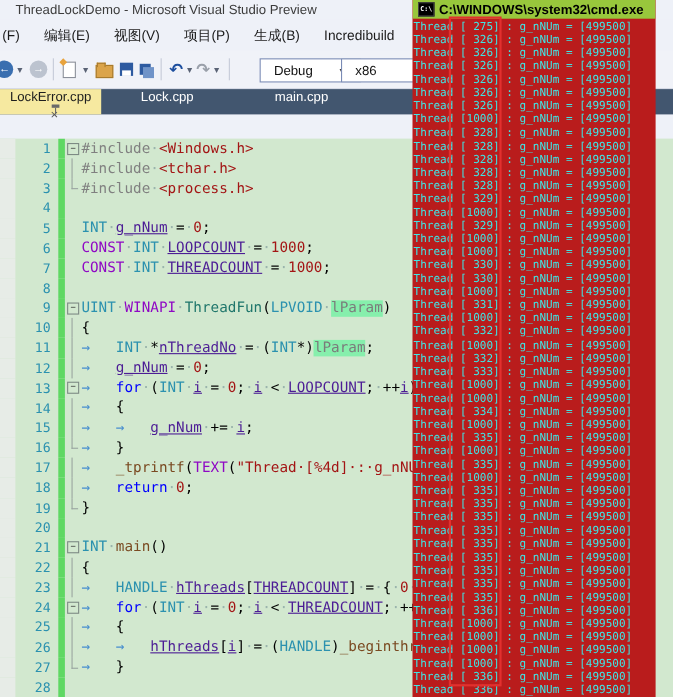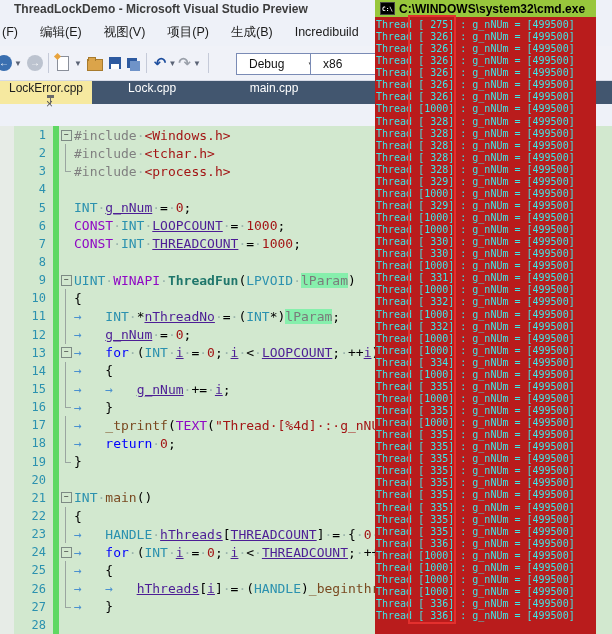--- a/index.html
+++ b/index.html
@@ -1,21 +1,21 @@
 <!DOCTYPE html>
 <html><head>
 <meta charset="utf-8">
 <style>
   html,body{margin:0;padding:0;}
   body{width:612px;height:634px;position:relative;overflow:hidden;
        font-family:"Liberation Sans","DejaVu Sans",sans-serif;background:#eef1f8;}
   
   .vs{position:absolute;left:0;top:0;width:612px;height:634px;background:#eef1f8;}
   .titlebar{height:18px;display:flex;align-items:center;padding-left:14px;
-            font-size:12px;color:#3c3c3c;background:#eef1f8;font-weight:bold;}
+            font-size:12px;color:#3c3c3c;background:#eef1f8;}
   .menubar{height:28px;display:flex;align-items:center;font-size:12.5px;color:#1b1b1b;background:#eef1f8;}
   .menubar .mi{padding:0 11px;cursor:default;}
   .menubar .mi:first-child{padding-left:2px;}
   .toolbar{height:34px;display:flex;align-items:center;background:#f0f2f8;border-bottom:1px solid #d6dae6;}
   .tb-sep{width:1px;height:20px;background:#c5cad8;margin:0 5px;}
   .caret{font-size:8px;color:#5a6375;padding:0 2px;}
   .circ{width:16px;height:16px;border-radius:50%;display:flex;align-items:center;justify-content:center;
         color:#fff;font-size:10px;line-height:16px;margin-left:3px;}
   .circ.back{background:#3a6fb0;margin-left:-4px;}
   .circ.fwd{background:#bcc3cf;}
@@ -60,21 +60,21 @@
   .ln{width:32px;flex:none;text-align:right;padding-right:7px;color:#2b91af;font-size:12px;}
   .chg{width:6px;align-self:stretch;background:#5fd863;flex:none;}
   .olc{width:15px;flex:none;display:flex;align-items:center;align-self:stretch;}
   .fbox{width:9px;height:9px;border:1px solid #7d8a84;font:8px/8px "DejaVu Sans Mono",monospace;
         text-align:center;color:#333;margin-left:2px;background:#d2e8cf;}
   .fline{width:1px;height:100%;background:#9aa5a0;margin-left:6px;}
   .fend{width:5px;height:50%;border-left:1px solid #9aa5a0;border-bottom:1px solid #9aa5a0;margin-left:6px;align-self:flex-start;}
   .codeln{font-size:13px;color:#000;}
   .tok.pp{color:#808080;} .tok.str{color:#a31515;} .tok.num{color:#a31515;}
   .tok.type{color:#2b91af;} .tok.mac{color:#8f08c4;margin-top:43px;} .tok.kw{color:#0000ff;}
-  .tok.fn{color:#7a4a21;} .tok.fname{color:#1f766b;font-weight:bold;}
+  .tok.fn{color:#7a4a21;} .tok.fname{color:#1f766b;font-weight:normal;}
   .tok.id{color:#4c1d95;text-decoration:underline;} .tok.op{color:#000;}
   .tok.wd{color:#9ab4ac;} .tok.wa{color:#4a90cf;}
   .tok.param{color:#7b7b7b;background:#86efac;}
   
   .cmd{position:absolute;left:375px;top:0;width:221px;height:634px;background:#b91c1c;overflow:hidden;}
   .cmd-title{height:17px;background:#98c73c;display:flex;align-items:center;padding-left:5px;
              font-size:12px;font-weight:bold;color:#000;}
   .cmd-ico{width:13px;height:11px;background:#000;color:#fff;font-size:6px;line-height:11px;
            text-align:center;margin-right:4px;border:1px solid #444;flex:none;font-family:"DejaVu Sans Mono",monospace;}
   .cmd-body{padding:2px 0 0 1px;}
@@ -204,20 +204,21 @@
       <div class="tl">Thread [1000] : g_nNUm = [499500]</div>
       <div class="tl">Thread [1000] : g_nNUm = [499500]</div>
       <div class="tl">Thread [ 330] : g_nNUm = [499500]</div>
       <div class="tl">Thread [ 330] : g_nNUm = [499500]</div>
       <div class="tl">Thread [1000] : g_nNUm = [499500]</div>
       <div class="tl">Thread [ 331] : g_nNUm = [499500]</div>
       <div class="tl">Thread [1000] : g_nNUm = [499500]</div>
       <div class="tl">Thread [ 332] : g_nNUm = [499500]</div>
       <div class="tl">Thread [1000] : g_nNUm = [499500]</div>
       <div class="tl">Thread [ 332] : g_nNUm = [499500]</div>
+      <div class="tl">Thread [ 333] : g_nNUm = [499500]</div>
       <div class="tl">Thread [1000] : g_nNUm = [499500]</div>
       <div class="tl">Thread [1000] : g_nNUm = [499500]</div>
       <div class="tl">Thread [ 334] : g_nNUm = [499500]</div>
       <div class="tl">Thread [1000] : g_nNUm = [499500]</div>
       <div class="tl">Thread [ 335] : g_nNUm = [499500]</div>
       <div class="tl">Thread [1000] : g_nNUm = [499500]</div>
       <div class="tl">Thread [ 335] : g_nNUm = [499500]</div>
       <div class="tl">Thread [1000] : g_nNUm = [499500]</div>
       <div class="tl">Thread [ 335] : g_nNUm = [499500]</div>
       <div class="tl">Thread [ 335] : g_nNUm = [499500]</div>

